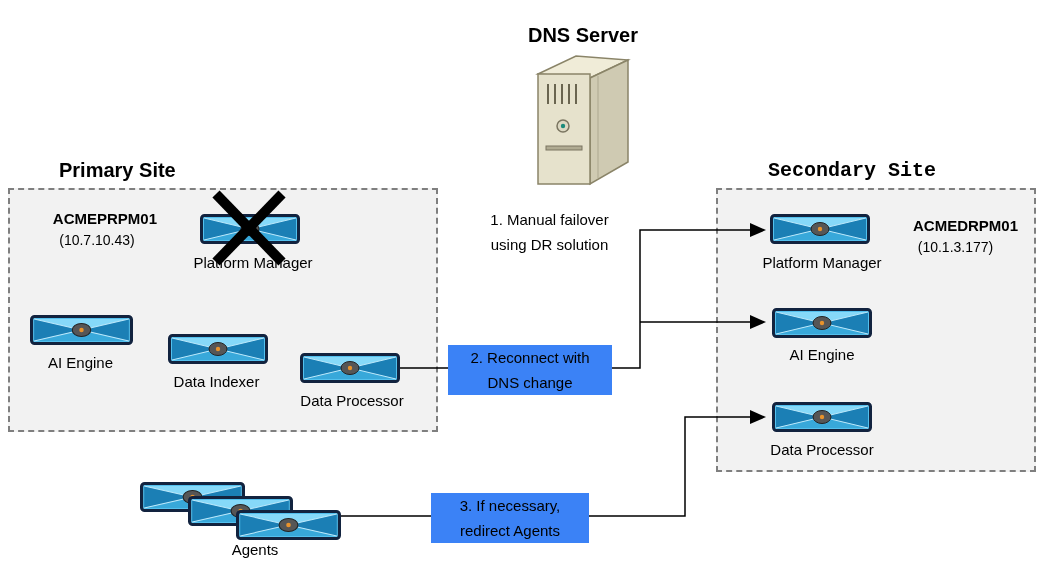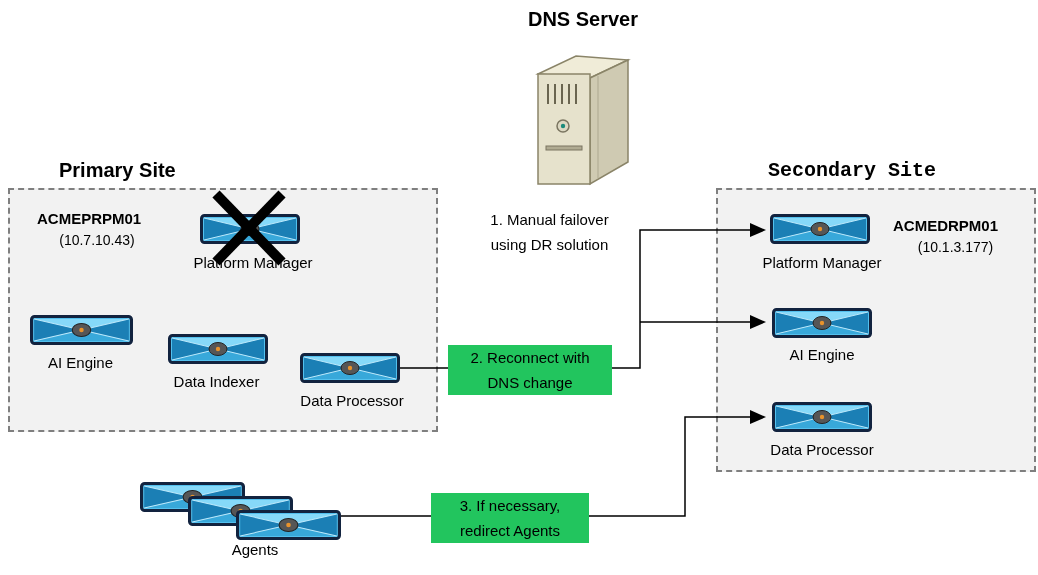--- a/index.html
+++ b/index.html
@@ -5,37 +5,37 @@
   html,body{margin:0;padding:0;background:#fff;font-family:"Liberation Sans",sans-serif;color:#000;}
   #canvas{position:relative;width:1038px;height:575px;background:#fff;overflow:hidden;}
 
   .site-box{position:absolute;background:#f2f2f2;border:2px dashed #7f7f7f;z-index:1;}
   .site-title{position:absolute;font-size:20px;font-weight:bold;z-index:4;white-space:nowrap;margin-left:44px;}
 
   .appliance{position:absolute;z-index:3;}
   .appliance svg{display:block;width:100%;height:100%;}
 
   .node-label{position:absolute;font-size:15px;text-align:center;z-index:4;white-space:nowrap;}
-  .hostname{position:absolute;font-size:15px;font-weight:bold;text-align:left;z-index:4;white-space:nowrap;}
+  .hostname{position:absolute;font-size:15px;font-weight:bold;text-align:right;z-index:4;white-space:nowrap;}
   .ip{position:absolute;font-size:14px;text-align:center;z-index:4;white-space:nowrap;}
 
   .annotation{position:absolute;font-size:15px;line-height:25px;text-align:center;z-index:4;}
-  .annotation.on-line{background:#22c55e;padding:0 3px;text-align:center;}
+  .annotation.on-line{background:#3b82f6;padding:0 3px;text-align:center;}
 
   #connectors{position:absolute;left:0;top:0;z-index:2;pointer-events:none;}
   #x-mark{position:absolute;z-index:5;}
   #dns-icon{position:absolute;z-index:3;}
   #dns-label{position:absolute;font-size:20px;font-weight:bold;text-align:center;z-index:4;white-space:nowrap;}
 </style>
 </head>
 <body>
 
 <div id="canvas">
 
-  <div id="dns-label" style="left:503px;top:8px;width:160px;">DNS Server</div>
+  <div id="dns-label" style="left:503px;top:24px;width:160px;">DNS Server</div>
   <div id="dns-icon" style="left:516px;top:46px;width:125px;height:140px;">
     <svg viewBox="0 0 125 140" width="125" height="140" aria-hidden="true">
       <polygon points="22,28 60,10 112,14 74,32" fill="#f0ecd8" stroke="#8a8468" stroke-width="1.5"></polygon>
       <polygon points="74,32 112,14 112,116 74,138" fill="#cfcab2" stroke="#8a8468" stroke-width="1.5"></polygon>
       <rect x="22" y="28" width="52" height="110" fill="#e6e2cc" stroke="#8a8468" stroke-width="1.5"></rect>
       <line x1="32" y1="38" x2="32" y2="58" stroke="#6a6550" stroke-width="2"></line>
       <line x1="39" y1="38" x2="39" y2="58" stroke="#6a6550" stroke-width="2"></line>
       <line x1="46" y1="38" x2="46" y2="58" stroke="#6a6550" stroke-width="2"></line>
       <line x1="53" y1="38" x2="53" y2="58" stroke="#6a6550" stroke-width="2"></line>
       <line x1="60" y1="38" x2="60" y2="58" stroke="#6a6550" stroke-width="2"></line>

